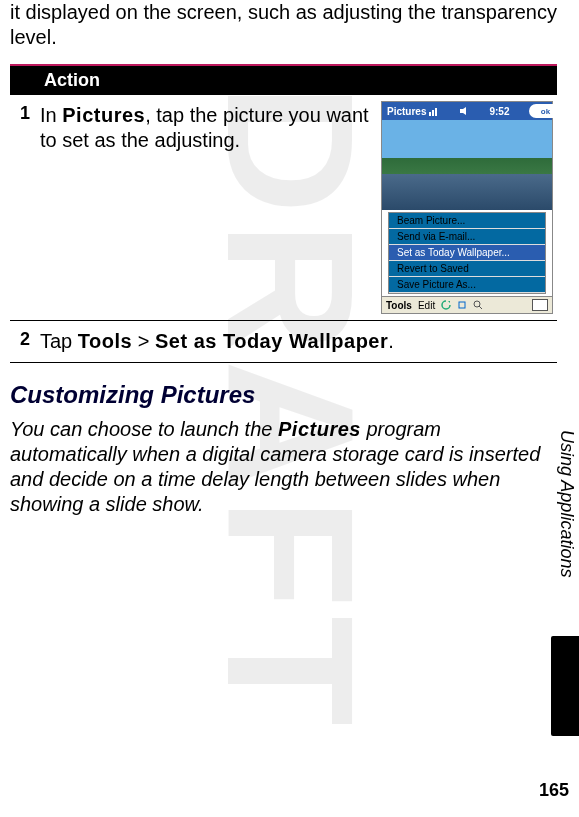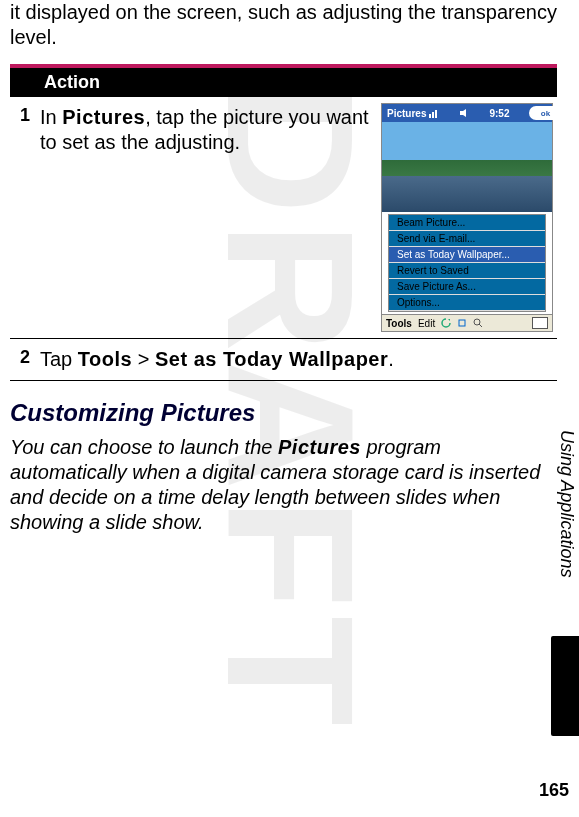--- a/index.html
+++ b/index.html
@@ -30,21 +30,21 @@
       z-index: 1;
       height: 100%;
     }
     .intro-text {
       font-size: 20px;
       line-height: 1.25;
       margin-bottom: 14px;
       color: #000;
     }
     .action-table {
-      border-top: 4px solid #be185d;
+      border-top: 2px solid #be185d;
       border-bottom: 1px solid #000;
       margin-bottom: 18px;
     }
     .action-header {
       background: #000;
       color: #fff;
       font-weight: bold;
       padding: 4px 8px 4px 34px;
       font-size: 18px;
     }
@@ -211,21 +211,20 @@
               <span class="ok-btn">ok</span>
             </span>
           </div>
           <div class="mock-photo"></div>
           <div class="mock-menu">
             <div class="mock-menu-item">Beam Picture...</div>
             <div class="mock-menu-item">Send via E-mail...</div>
             <div class="mock-menu-item sel">Set as Today Wallpaper...</div>
             <div class="mock-menu-item">Revert to Saved</div>
             <div class="mock-menu-item">Save Picture As...</div>
-            <div class="mock-menu-item">Options...</div>
           </div>
           <div class="mock-toolbar">
             <span class="tlabel">Tools</span>
             <span>Edit</span>
             <svg width="10" height="10" viewBox="0 0 10 10">
                 <path d="M5 1a4 4 0 1 0 4 4" fill="none" stroke="#2a7" stroke-width="1.5"></path>
                 <polygon points="9,3 7,1 9,1" fill="#2a7"></polygon>
               </svg>
             <svg width="10" height="10" viewBox="0 0 10 10">
                 <rect x="2" y="2" width="6" height="6" fill="none" stroke="#06c" stroke-width="1"></rect>

